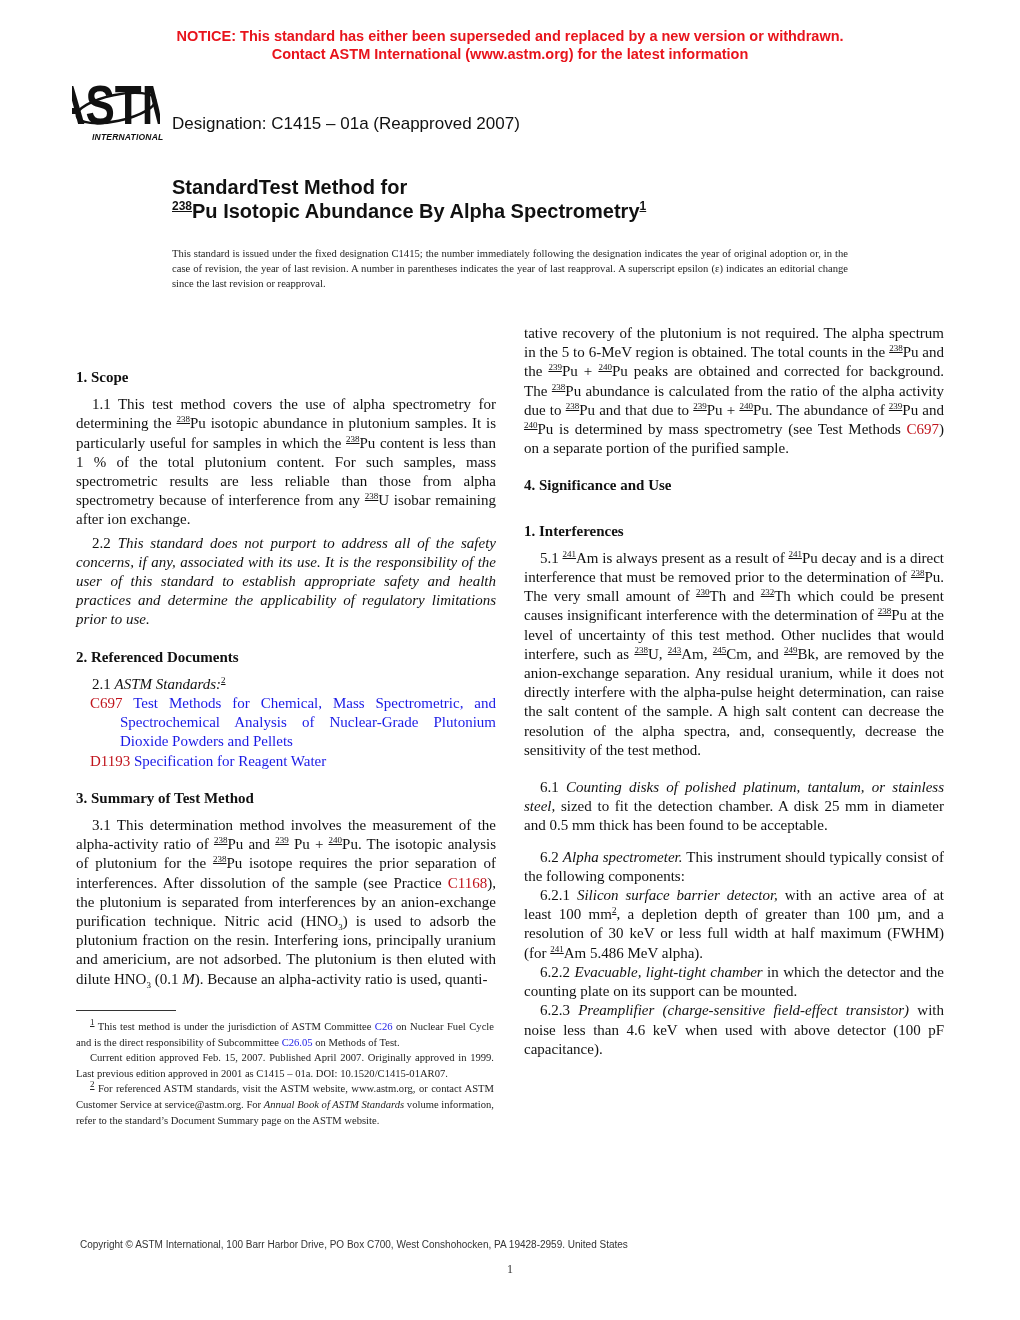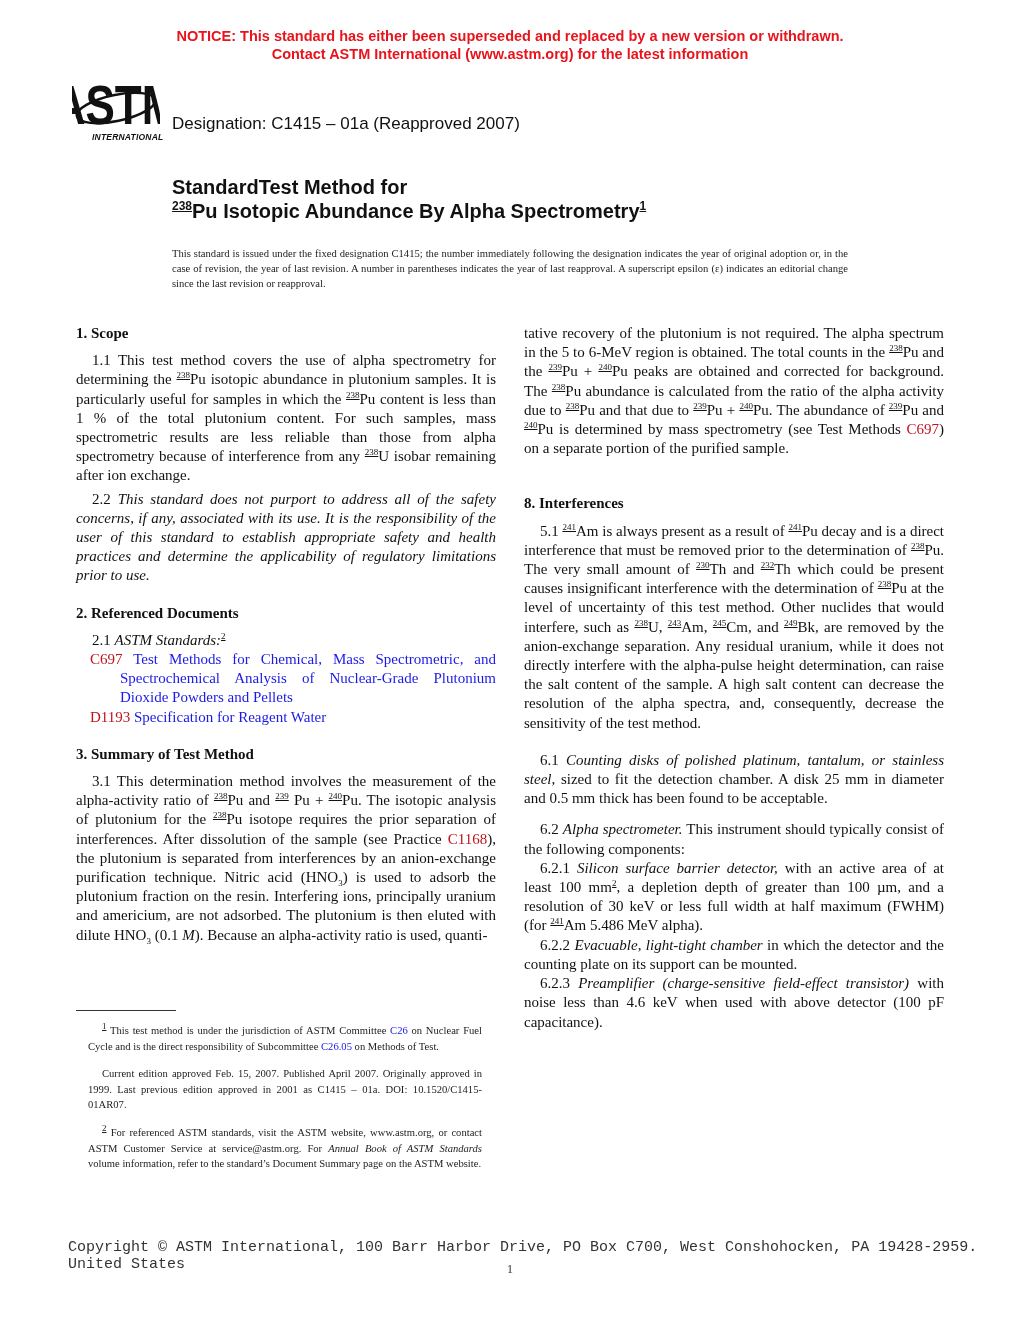--- a/index.html
+++ b/index.html
@@ -6,39 +6,39 @@
   body { width:1020px; height:1320px; position:relative; overflow:hidden; color:#111; }
   .notice { position:absolute; left:0; top:27px; width:1020px; text-align:center;
     font-family:"Liberation Sans", sans-serif; font-weight:bold; color:#e8141c; font-size:14.5px; line-height:18px; }
   .logo { position:absolute; left:72px; top:74px; width:88px; height:70px; }
   .logo-text { position:absolute; left:92px; top:132px; font-family:"Liberation Sans", sans-serif; font-weight:bold; font-style:italic; font-size:8.5px; letter-spacing:0.2px; color:#111; }
   .designation { position:absolute; left:172px; top:90px; font-family:"Liberation Sans", sans-serif; font-size:17px; color:#111;margin-top:24px; }
   .title { position:absolute; left:172px; top:175px; font-family:"Liberation Sans", sans-serif; font-weight:bold; font-size:20px; line-height:24px; color:#111; }
   .title sup { font-size:12px; }
   .preamble { position:absolute; left:172px; top:246px; width:676px; font-family:"Liberation Serif", serif; font-size:10.6px; line-height:15px; text-align:justify; color:#222; }
   .col { position:absolute; top:324px; width:420px; font-family:"Liberation Serif", serif; font-size:15px; line-height:19.2px; color:#111; }
-  .col.left { left:76px; }
+  .col.left { left:76px;margin-top:44px; }
   .col.right { left:524px; }
   .col p { margin:0; text-align:justify; text-indent:16px; }
   .col h2 { margin:0 0 8px 0; font-size:15px; font-weight:bold; }
   .gap { height:12px; }
   .gap-s { height:4px; }
   .gap-l { height:18px; }
   .ref { padding-left:30px; text-indent:-30px; text-align:justify; }
   .ref .code { color:#c0141c; }
   .ref .rtitle { color:#1a1ae6; }
   .red { color:#c0141c; }
   sup { font-size:9px; line-height:0;text-decoration:underline; }
   sub { font-size:9px; line-height:0; }
   i { font-style:italic; }
   .footnotes { position:absolute; left:76px; top:1010px; width:418px; font-family:"Liberation Serif", serif; font-size:10.6px; line-height:15.6px; color:#222; }
   .fn-rule { width:100px; border-top:1px solid #333; margin-bottom:8px; }
-  .footnotes p { margin:12px; text-align:justify; text-indent:14px; }
+  .footnotes p { margin:0; text-align:justify; text-indent:14px; }
   .footnotes .blue { color:#1a1ae6; }
-  .copyright { position:absolute; left:68px; top:1239px; font-family:Liberation Mono, monospace; font-size:15px; color:#333; }
+  .copyright { position:absolute; left:80px; top:1239px; font-family:Liberation Sans, sans-serif; font-size:10px; color:#333; }
   .pagenum { position:absolute; left:507px; top:1262px; font-family:"Liberation Serif", serif; font-size:12px; color:#333; }
 </style>
 </head>
 <body>
 
 <div class="notice">
   <div>NOTICE: This standard has either been superseded and replaced by a new version or withdrawn.</div>
   <div>Contact ASTM International (www.astm.org) for the latest information</div>
 </div>
 
@@ -80,23 +80,24 @@
   <div class="fn-rule"></div>
   <p><sup>1</sup><span> This test method is under the jurisdiction of ASTM Committee </span><span class="blue">C26</span><span> on Nuclear Fuel Cycle and is the direct responsibility of Subcommittee </span><span class="blue">C26.05</span><span> on Methods of Test.</span></p>
   <p>Current edition approved Feb. 15, 2007. Published April 2007. Originally approved in 1999. Last previous edition approved in 2001 as C1415 – 01a. DOI: 10.1520/C1415-01AR07.</p>
   <p><sup>2</sup><span> For referenced ASTM standards, visit the ASTM website, www.astm.org, or contact ASTM Customer Service at service@astm.org. For </span><i>Annual Book of ASTM Standards</i><span> volume information, refer to the standard’s Document Summary page on the ASTM website.</span></p>
 </div>
 
 <div class="col right">
   <p style="text-indent:0"><span>tative recovery of the plutonium is not required. The alpha spectrum in the 5 to 6-MeV region is obtained. The total counts in the </span><sup>238</sup><span>Pu and the </span><sup>239</sup><span>Pu + </span><sup>240</sup><span>Pu peaks are obtained and corrected for background. The </span><sup>238</sup><span>Pu abundance is calculated from the ratio of the alpha activity due to </span><sup>238</sup><span>Pu and that due to </span><sup>239</sup><span>Pu + </span><sup>240</sup><span>Pu. The abundance of </span><sup>239</sup><span>Pu and </span><sup>240</sup><span>Pu is determined by mass spectrometry (see Test Methods </span><span class="red">C697</span><span>) on a separate portion of the purified sample.</span></p>
   <div class="gap-l"></div>
 
+  <h2>4.  Significance and Use</h2>
   <div class="gap-l"></div>
 
-  <h2>8.  Interferences</h2>
+  <h2>1.  Interferences</h2>
   <p><span>5.1  </span><sup>241</sup><span>Am is always present as a result of </span><sup>241</sup><span>Pu decay and is a direct interference that must be removed prior to the determination of </span><sup>238</sup><span>Pu. The very small amount of </span><sup>230</sup><span>Th and </span><sup>232</sup><span>Th which could be present causes insignificant interference with the determination of </span><sup>238</sup><span>Pu at the level of uncertainty of this test method.      Other nuclides  that would interfere, such as </span><sup>238</sup><span>U, </span><sup>243</sup><span>Am, </span><sup>245</sup><span>Cm, and </span><sup>249</sup><span>Bk, are removed by the anion-exchange separation. Any residual uranium, while it does not directly interfere with the alpha-pulse height determination, can raise the salt content of the sample. A high salt content can decrease the resolution of the alpha spectra, and, consequently, decrease the sensitivity of the test method.</span></p>
   <div class="gap-l"></div>
 
   <p><span>6.1  </span><i>Counting disks of polished platinum, tantalum, or stainless steel,</i><span> sized to fit the detection chamber. A disk 25 mm in diameter and 0.5 mm thick has been found to be acceptable.</span></p>
   <div class="gap"></div>
   <p><span>6.2 </span><i>Alpha spectrometer.</i><span> This instrument should typically consist of the following components:</span></p>
   <p><span>6.2.1  </span><i>Silicon surface barrier detector,</i><span> with an active area of at least 100 mm</span><sup>2</sup><span>, a depletion depth of greater than 100 µm, and a resolution of 30 keV or less full width at half maximum (FWHM) (for </span><sup>241</sup><span>Am 5.486 MeV alpha).</span></p>
   <p><span>6.2.2 </span><i>Evacuable, light-tight chamber</i><span> in which the detector and the counting plate on its support can be mounted.</span></p>
   <p><span>6.2.3 </span><i>Preamplifier (charge-sensitive field-effect transistor)</i><span> with noise less than 4.6 keV when used with above detector (100 pF capacitance).</span></p>
 </div>

